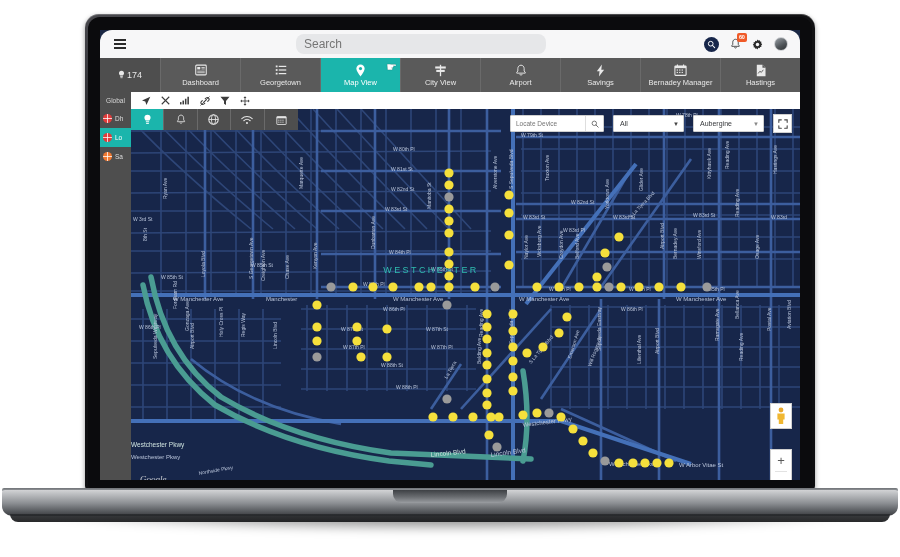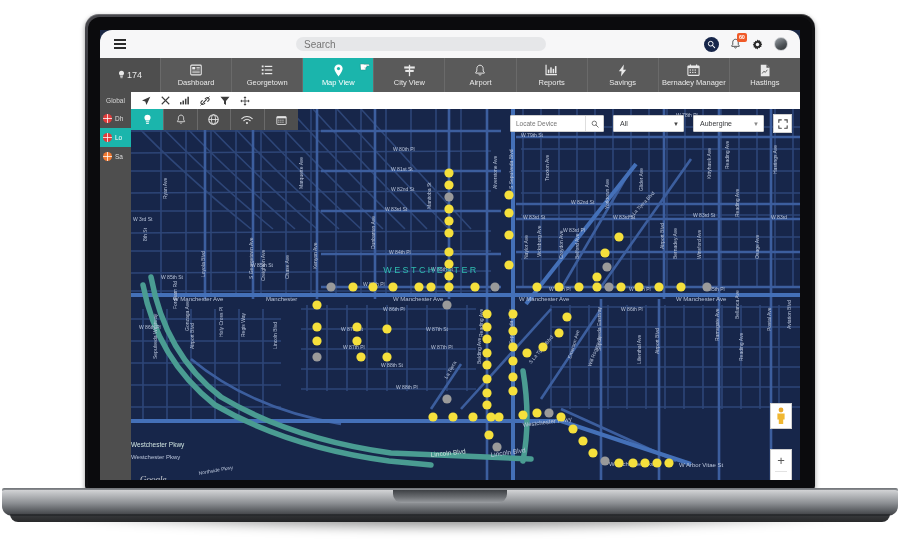--- a/index.html
+++ b/index.html
@@ -65,22 +65,22 @@
     border-radius: 12px 12px 0 0;
     display: flex; align-items: center;
   }
   #hamburger-btn {
     width: 30px; margin-left: 8px; display: flex; flex-direction: column;
     gap: 2px; cursor: pointer; align-items: flex-start; padding-left: 6px;
   }
   #hamburger-btn span { display: block; width: 12px; height: 2px; background: #2b2b2b; }
   #search-wrap { flex: 1; display: flex; justify-content: center; }
   #search-field {
-    width: 250px; height: 14px; background: #e6e7e9; border-radius: 8px;
-    border: none; outline: none; font-size: 10px; color: #9a9ca0;
+    width: 250px; height: 20px; background: #e6e7e9; border-radius: 8px;
+    border: none; outline: none; font-size: 12px; color: #9a9ca0;
     padding: 0 8px; font-family: "Liberation Sans", sans-serif;
   }
   #topbar-icons { display: flex; align-items: center; gap: 11px; margin-right: 12px; }
   .tb-ico { position: relative; cursor: pointer; display: flex; align-items: center; }
   #search-circle {
     width: 15px; height: 15px; border-radius: 50%; background: #17264a;
     display: flex; align-items: center; justify-content: center;
   }
   #bell-badge {
     position: absolute; left: 7px; top: -5px; background: #f05a28; color: #fff;
@@ -335,32 +335,20 @@
         <div class="nav-item">
           <span class="nav-ico">
             <svg width="12" height="13" viewBox="0 0 16 17">
               <path d="M8 1.4c-2.4 0-4.2 2-4.2 4.4v3.4L2.3 11v1h11.4v-1l-1.5-1.8V5.8c0-2.4-1.8-4.4-4.2-4.4z" fill="none" stroke="#e9e9e9" stroke-width="1.25" stroke-linejoin="round"></path>
               <path d="M6.3 13.4a1.8 1.8 0 0 0 3.4 0" fill="none" stroke="#e9e9e9" stroke-width="1.25"></path>
             </svg>
           </span>
           <span>Airport</span>
         </div>
 
-        <div class="nav-item">
-          <span class="nav-ico">
-            <svg width="13" height="12" viewBox="0 0 16 15">
-              <path d="M1.2 1v12.2h13.6" fill="none" stroke="#e9e9e9" stroke-width="1.5"></path>
-              <rect x="3.4" y="7" width="1.9" height="4.6" fill="#e9e9e9"></rect>
-              <rect x="6.4" y="4.2" width="1.9" height="7.4" fill="#e9e9e9"></rect>
-              <rect x="9.4" y="6" width="1.9" height="5.6" fill="#e9e9e9"></rect>
-              <rect x="12.3" y="2.6" width="1.9" height="9" fill="#e9e9e9"></rect>
-            </svg>
-          </span>
-          <span>Reports</span>
-        </div>
 
         <div class="nav-item">
           <span class="nav-ico">
             <svg width="9" height="13" viewBox="0 0 11 16">
               <path d="M7.2.6L1 8.8h3.3L3.6 15.4 10 7.1H6.5z" fill="#e9e9e9"></path>
             </svg>
           </span>
           <span>Savings</span>
         </div>
 

